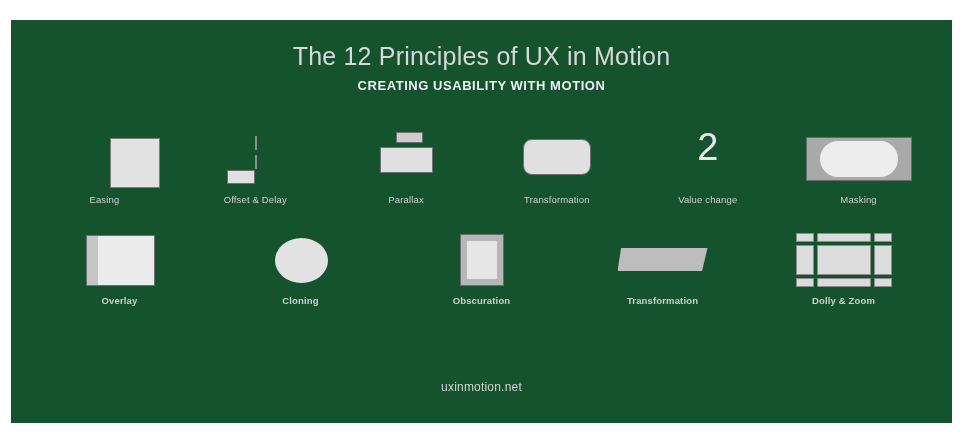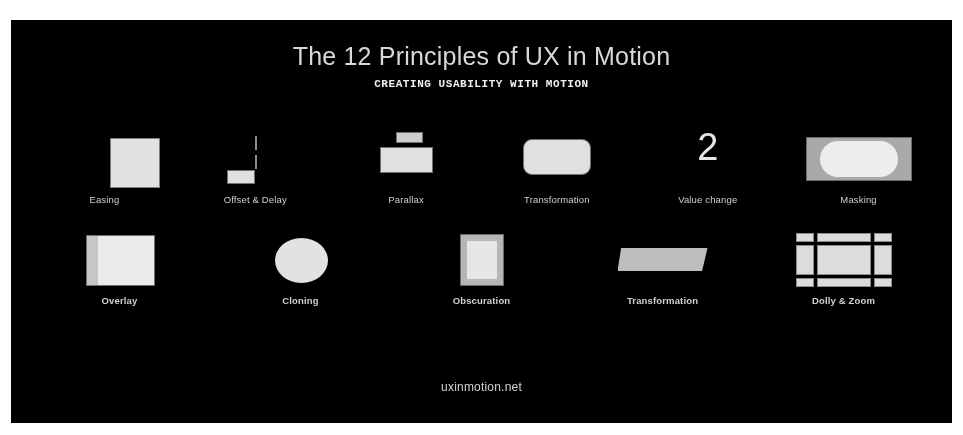--- a/index.html
+++ b/index.html
@@ -6,39 +6,38 @@
   html, body {
     width:963px; height:435px;
     background:#ffffff;
     font-family:"Liberation Sans", sans-serif;
     overflow:hidden;
   }
   #slide {
     position:absolute;
     left:11px; top:20px;
     width:941px; height:403px;
-    background:#000000;
+    background:#14532d;
   }
   
   .title {
     position:absolute; left:0; top:22px; width:100%;
     text-align:center;
     font-size:25px;
     font-weight:400;
     color:#d8d8d8;
     letter-spacing:.2px;
   }
   .subtitle {
     position:absolute; left:0; top:58px; width:100%;
     text-align:center;
-    font-size:11px;
+    font-size:13px;
     font-weight:bold;
     color:#efefef;
     letter-spacing:.55px;
-    font-family:Liberation Mono, monospace;
   }
   
   .grid {
     position:absolute;
     left:18px; top:100px;
     width:905px;
   }
   .row { display:flex; }
   .row + .row { margin-top:16px;font-weight:bold; }
   .cell {

